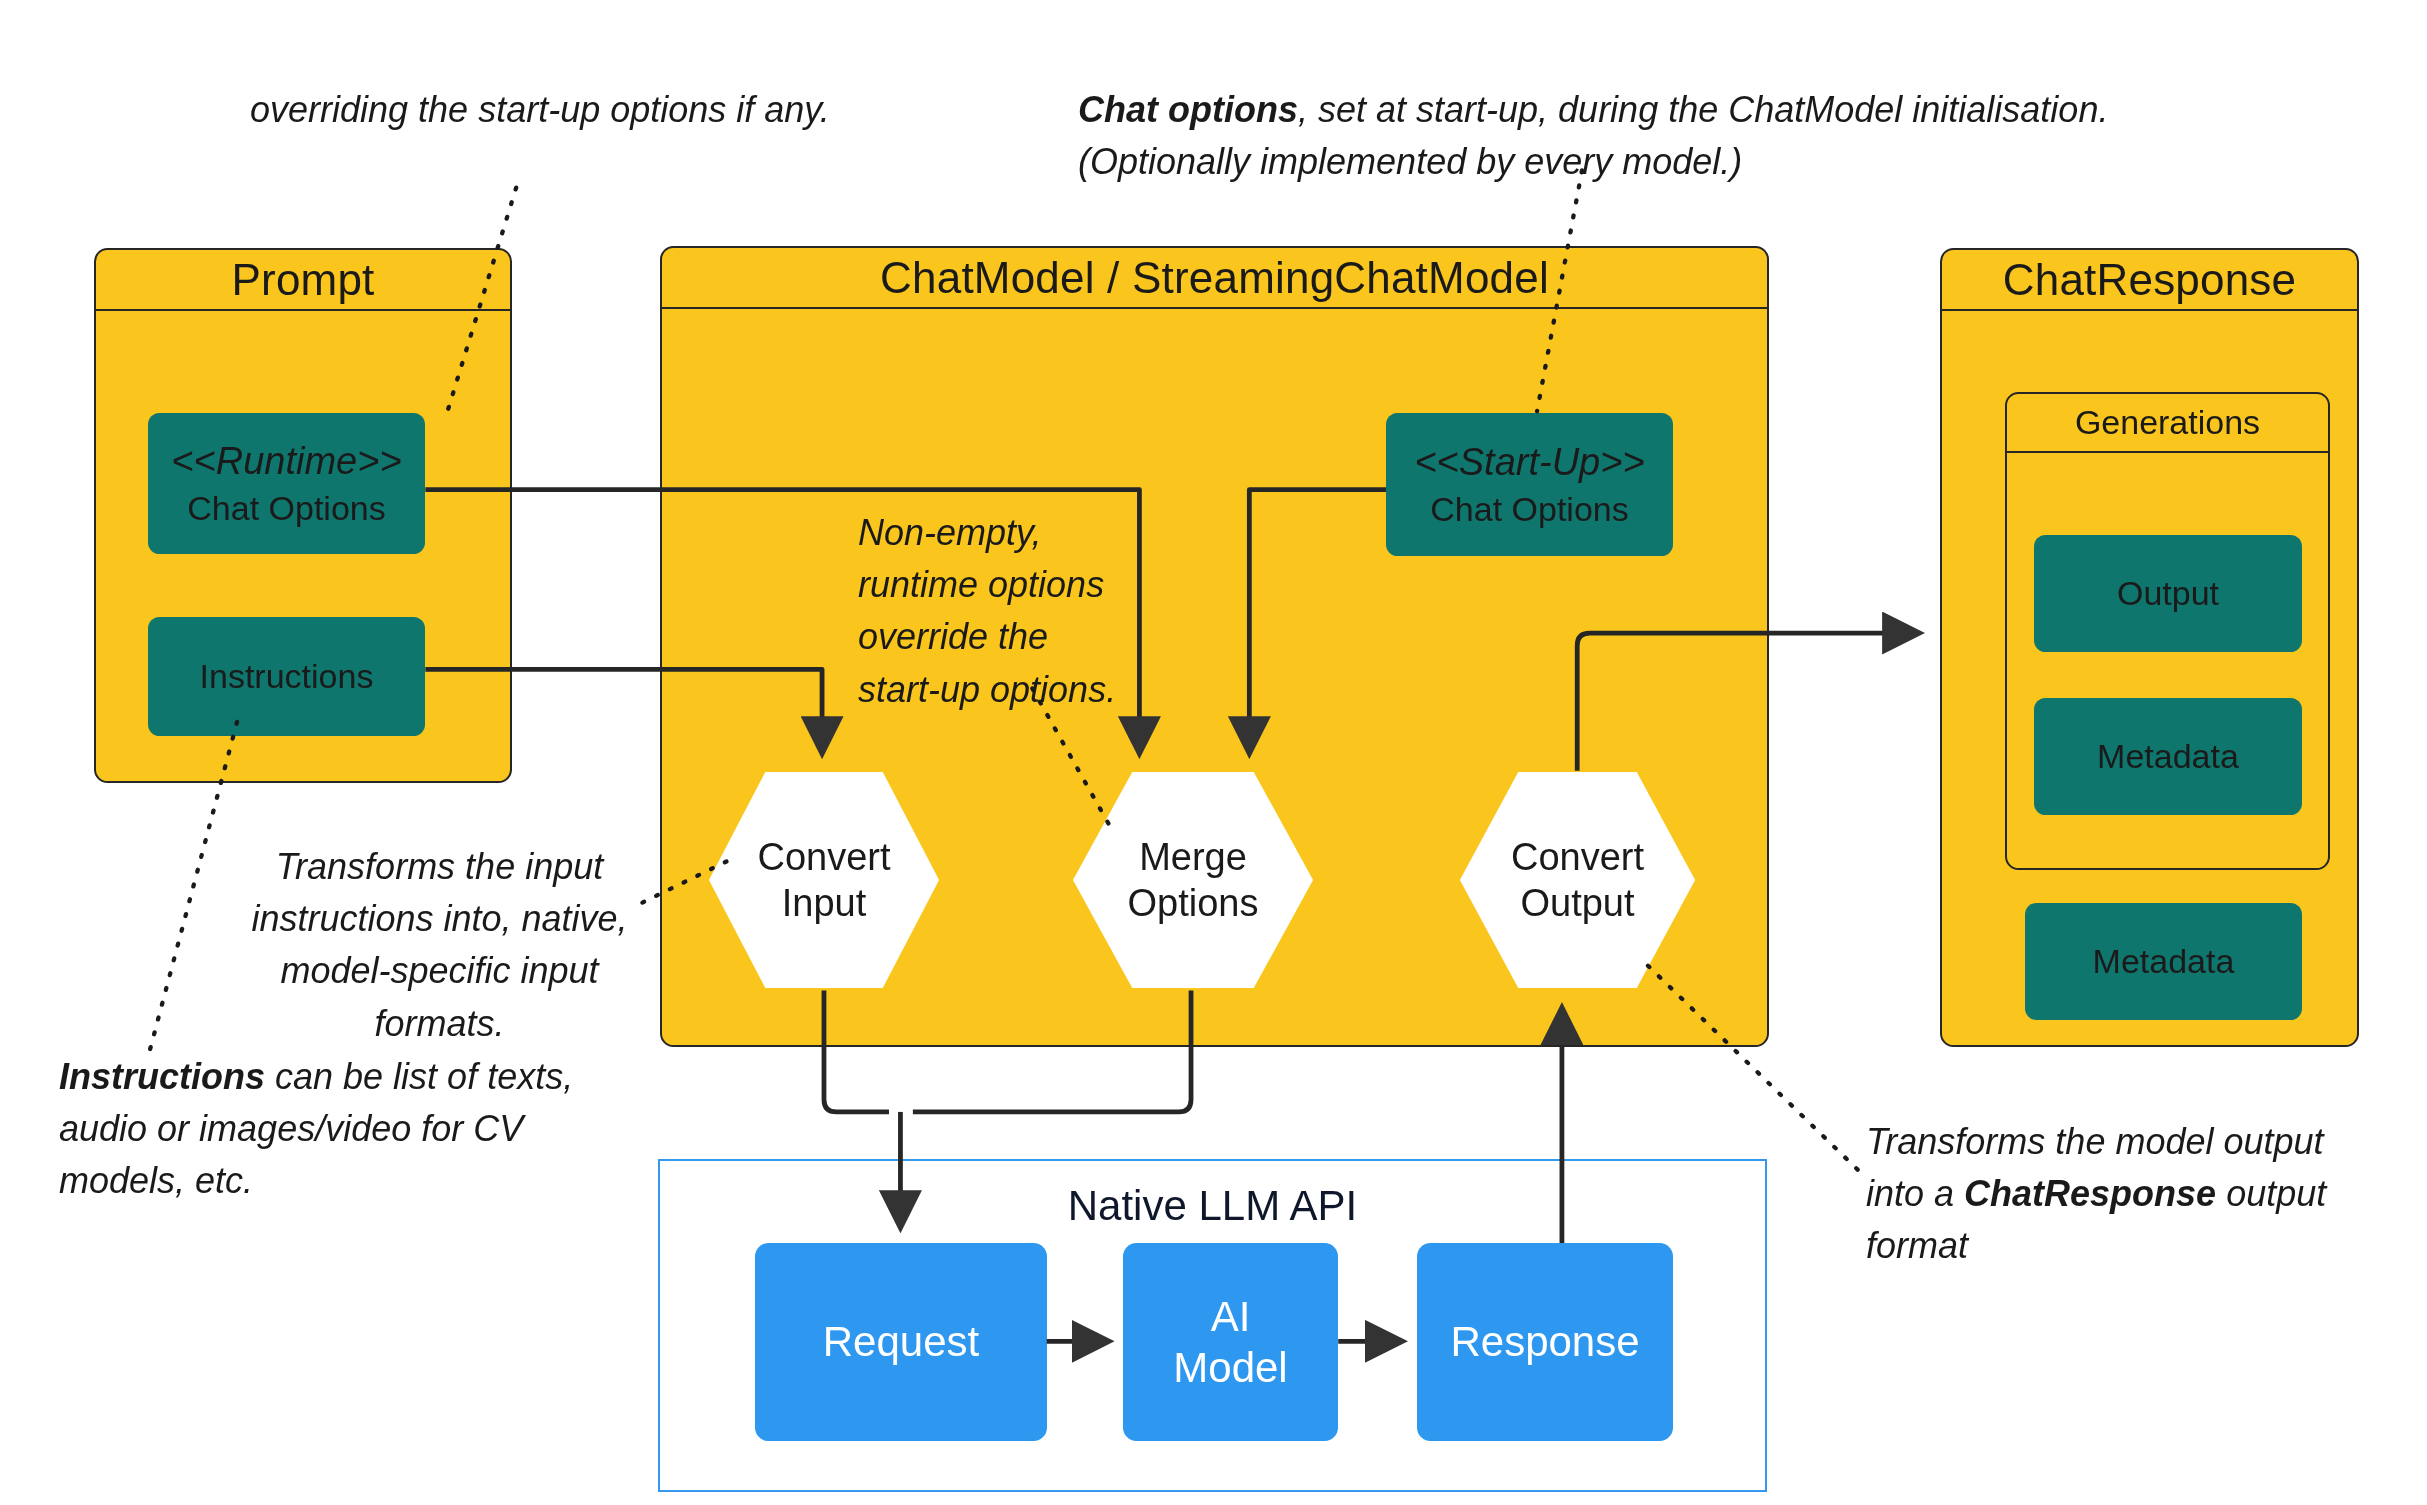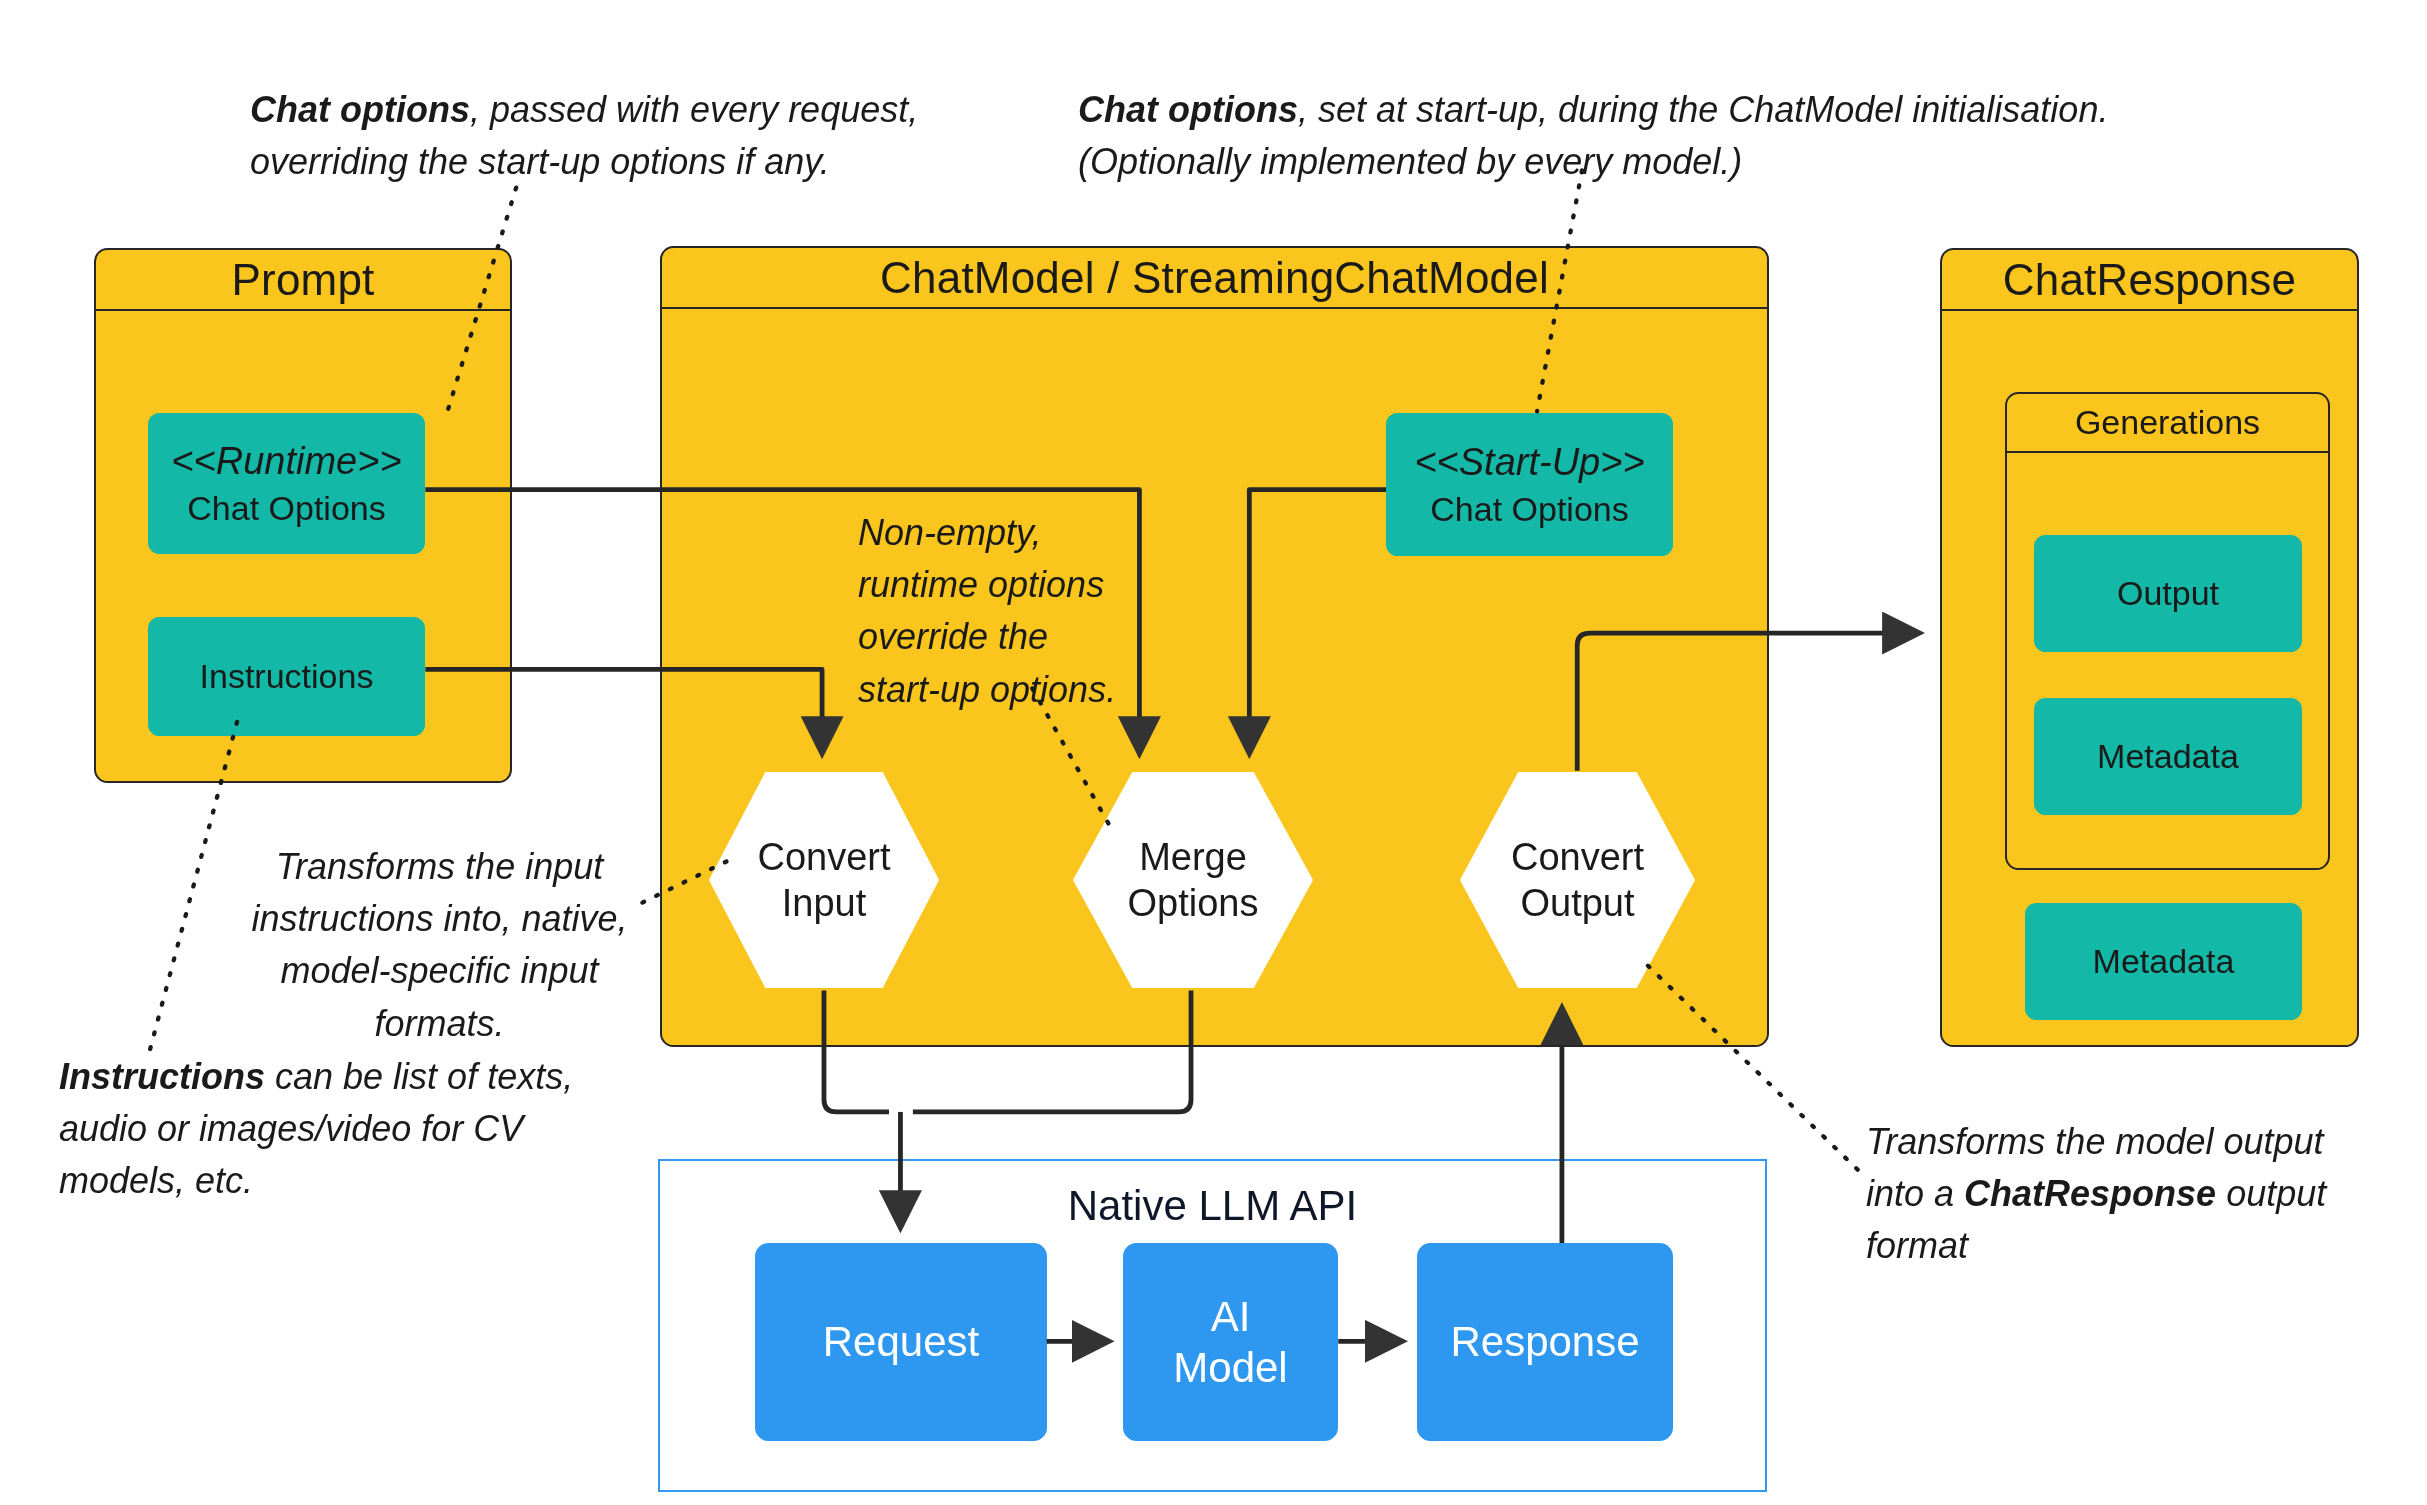--- a/index.html
+++ b/index.html
@@ -10,21 +10,21 @@
   svg.layer{position:absolute;left:0;top:0;width:2427px;height:1506px;overflow:visible;}
   svg.edges{z-index:5;pointer-events:none;}
 
   
   .uml{position:absolute;background:#FAC51C;border:2.9px solid #262626;border-radius:13.4px;
        box-sizing:border-box;z-index:2;}
   .uml > .hdr{position:absolute;left:0;top:0;right:0;height:59px;
        border-bottom:2.9px solid #262626;display:flex;align-items:center;justify-content:center;}
   .uml > .hdr span{font-size:44px;line-height:1;letter-spacing:0.2px;}
 
-  .chip{position:absolute;background:#14b8a6;border-radius:11.5px;box-sizing:border-box;
+  .chip{position:absolute;background:#0f766e;border-radius:11.5px;box-sizing:border-box;
         display:flex;flex-direction:column;align-items:center;justify-content:center;z-index:3;}
   .chip .ln{font-size:34px;line-height:1.32;text-align:center;}
   .chip .st{font-style:italic;font-size:38px;}
 
   .inner{position:absolute;border:2.9px solid #262626;border-radius:13.4px;box-sizing:border-box;z-index:3;}
   .inner > .hdr{position:absolute;left:0;top:0;right:0;height:57px;
        border-bottom:2.9px solid #262626;display:flex;align-items:center;justify-content:center;}
   .inner > .hdr span{font-size:34px;}
 
   
@@ -178,21 +178,20 @@
       <path d="M540,196 L466,437"></path>
       <path d="M1655,178 L1608,430"></path>
       <path d="M1080,720 L1160,862"></path>
       <path d="M672,944 L762,900"></path>
       <path d="M248,755 L155,1105"></path>
       <path d="M1724,1010 L1945,1225"></path>
     </g>
   </svg>
 
   <div class="note" style="left:250px;top:84px;width:688px;">
-    <div><b>Chat options</b><span>, passed with every  request,</span></div>
     <div>overriding the start-up options if any.</div>
   </div>
 
   <div class="note" style="left:1078px;top:84px;width:1071px;">
     <div><b>Chat options</b><span>, set at start-up, during  the ChatModel initialisation.</span></div>
     <div>(Optionally implemented by every model.)</div>
   </div>
 
   <div class="note" style="left:858px;top:507px;width:287px;">
     <div>Non-empty,</div>

